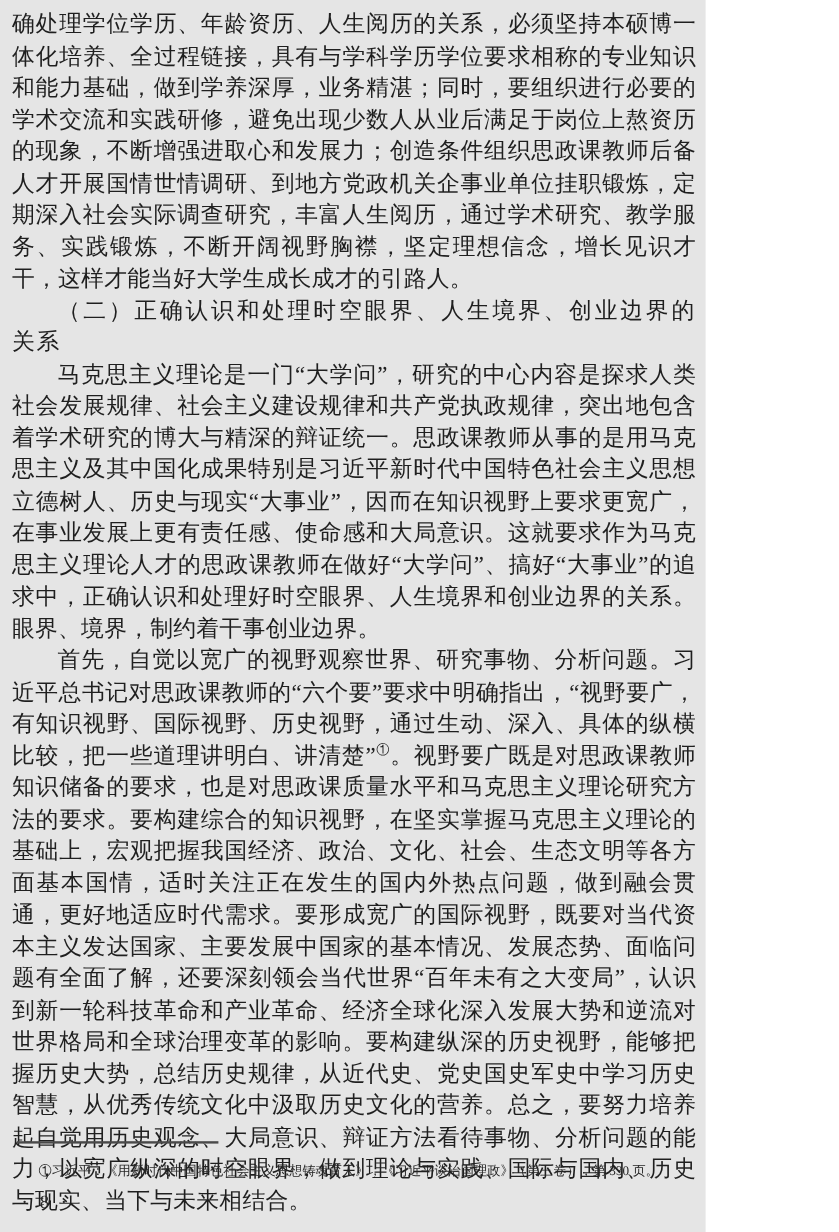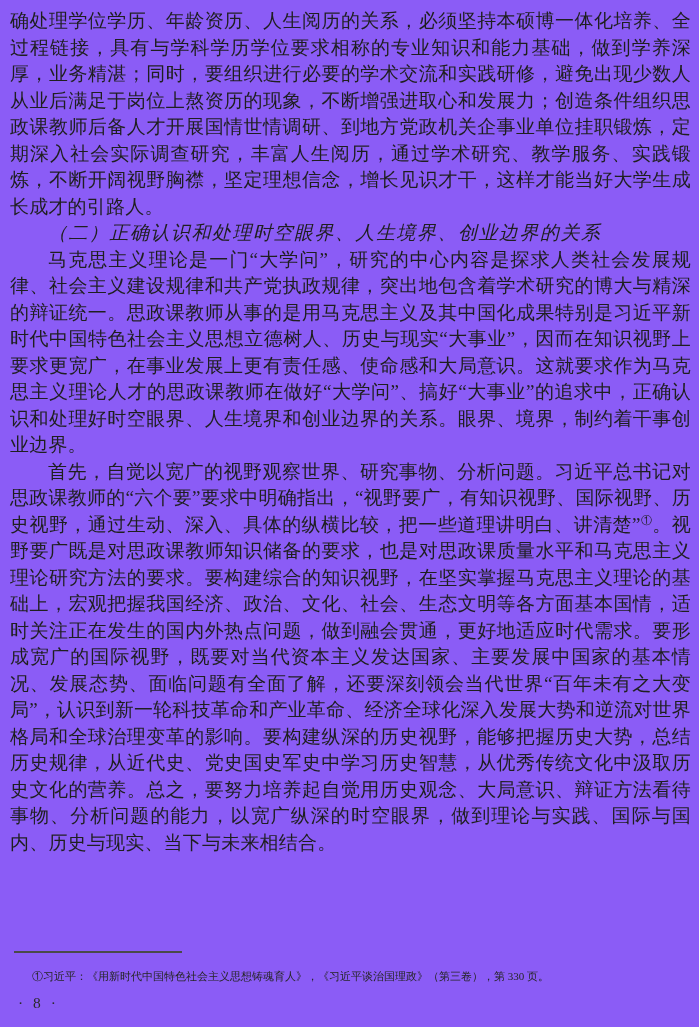--- a/index.html
+++ b/index.html
@@ -2,23 +2,23 @@
 <html lang="zh"><head>
 <meta charset="utf-8">
 <style>
   html, body {
     margin: 0;
     padding: 0;
     background: #ffffff;
   }
   .page {
     position: relative;
-    width: 699px;
+    width: 588px;
     height: 1027px;
-    background: #8b5cf6;
+    background: #e5e5e5;
     color: #1f1f1f;
     font-family: "Liberation Serif", serif;
     overflow: hidden;
     box-sizing: border-box;
   }
   .body-text {
     position: absolute;
     top: 8px;
     left: 10px;
     right: 8px;
@@ -30,21 +30,20 @@
   }
   .body-text p {
     margin: 0;
     padding: 0;
   }
   .para-indent {
     text-indent: 2em;
   }
   .section-heading {
     text-indent: 2em;
-    font-style: italic;           
     font-weight: 500;
     letter-spacing: 1.5px;
   }
   .note-ref {
     font-size: 11px;
     line-height: 0;
     vertical-align: super;
   }
   .footnote-rule {
     position: absolute;

